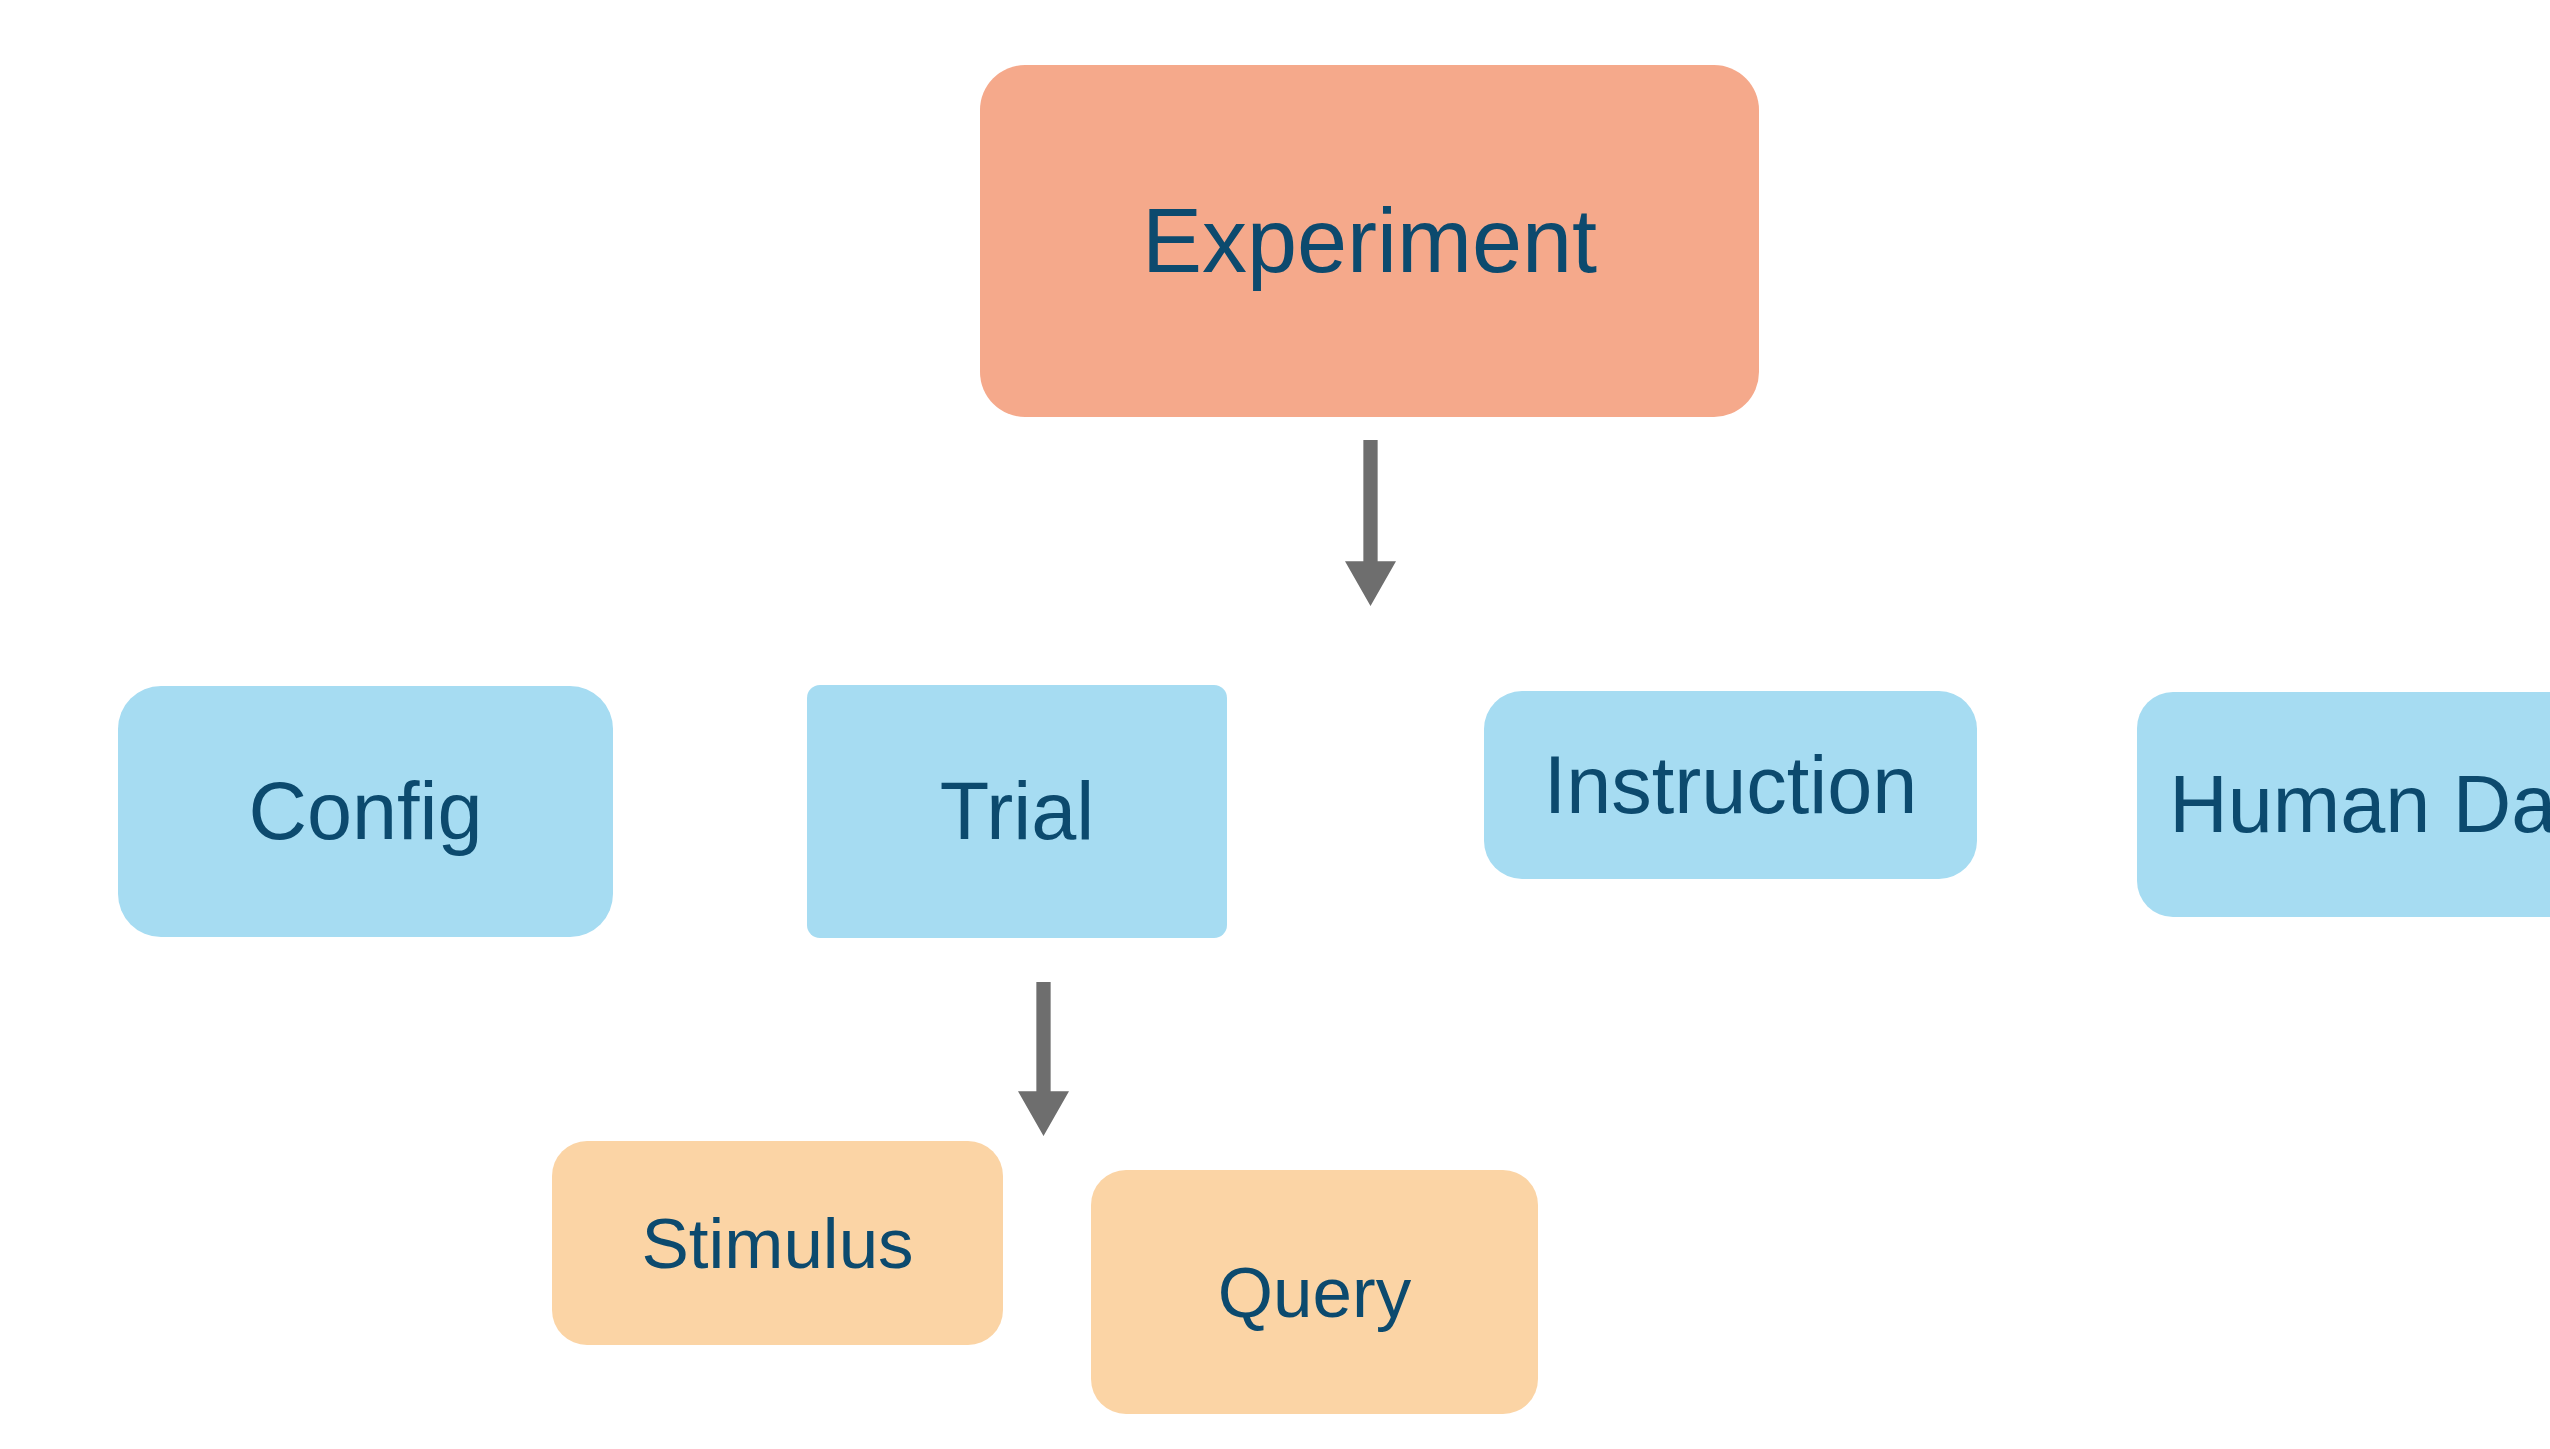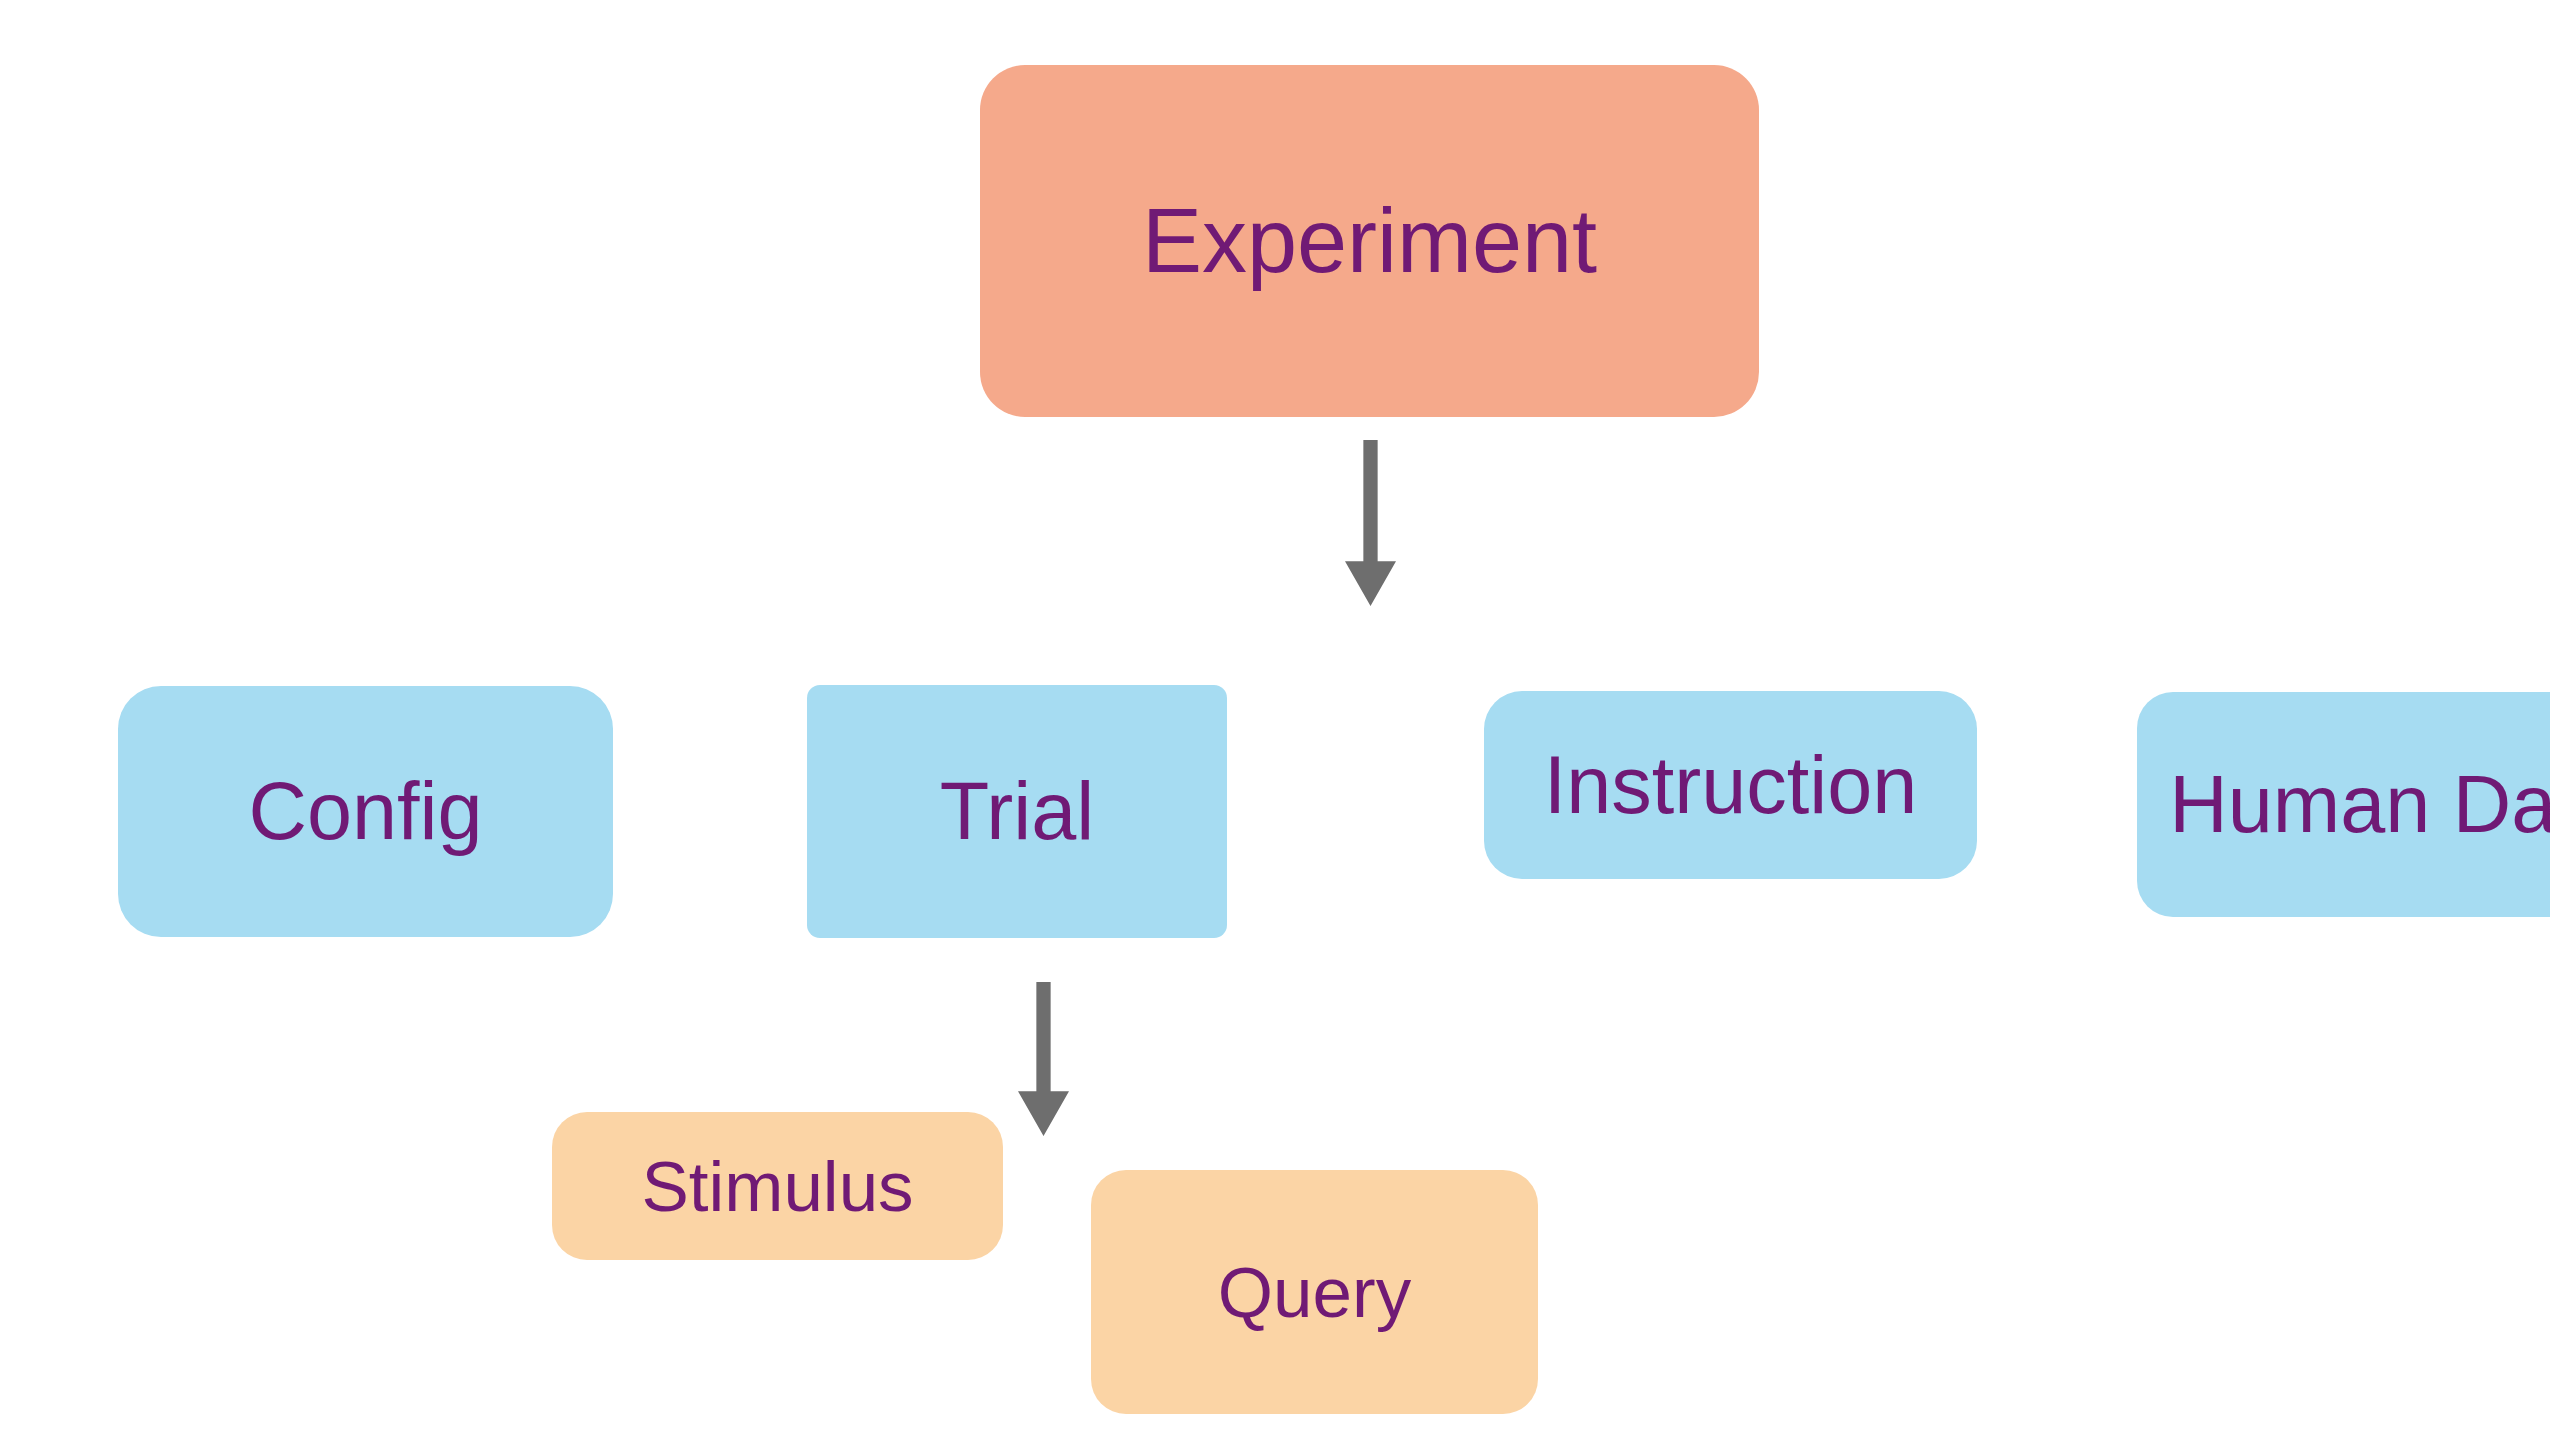--- a/index.html
+++ b/index.html
@@ -18,21 +18,21 @@
     background: #ffffff;
     overflow: hidden;
   }
   .node {
     position: absolute;
     display: flex;
     align-items: center;
     justify-content: center;
     box-sizing: border-box;
     border-radius: 40px;
-    color: #701a75;
+    color: #0c4a6e;
     font-family: "Liberation Sans", sans-serif;
     font-weight: 400;
     line-height: 1;
     letter-spacing: 0px;
     -webkit-font-smoothing: antialiased;
   }
   .node-label {
     display: block;
     white-space: nowrap;
   }
@@ -58,21 +58,21 @@
   .node.n-trial       { left: 791px; top: 685px; width: 420px;  height: 253px; border-radius: 13px; }
   .node.n-instruction { left: 1468px; top: 691px; width: 493px;  height: 188px; border-radius: 38px; }
   .node.n-humandata   { left: 2121px; top: 692px; width: 519px; height: 225px; border-radius: 36px; }
 
   
   .node.level3 {
     background: #fbd4a5;
     font-size: 71px;
     border-radius: 35px;
   }
-  .node.n-stimulus { left: 552px; top: 1112px; width: 451px; height: 148px; }
+  .node.n-stimulus { left: 552px; top: 1141px; width: 451px; height: 204px; }
   .node.n-query    { left: 1091px; top: 1170px; width: 447px; height: 244px; }
 
   
   .arrow {
     position: absolute;
   }
   .arrow svg {
     display: block;
     width: 100%;
     height: 100%;

